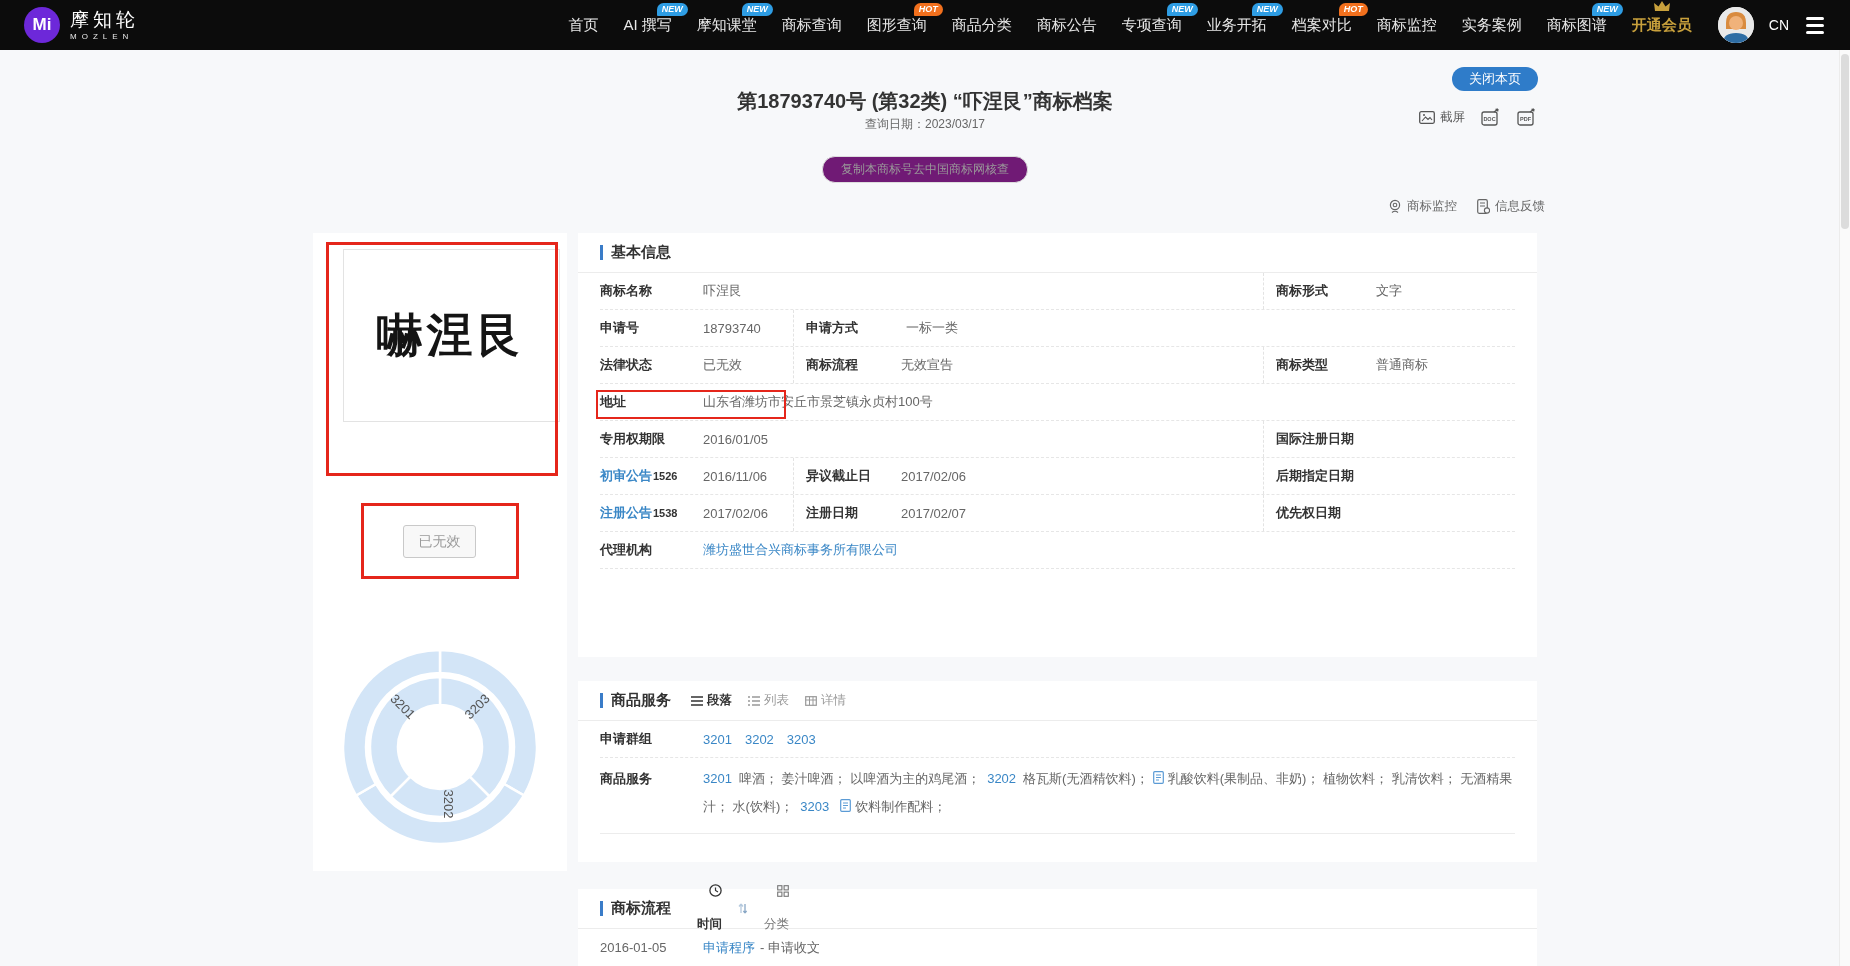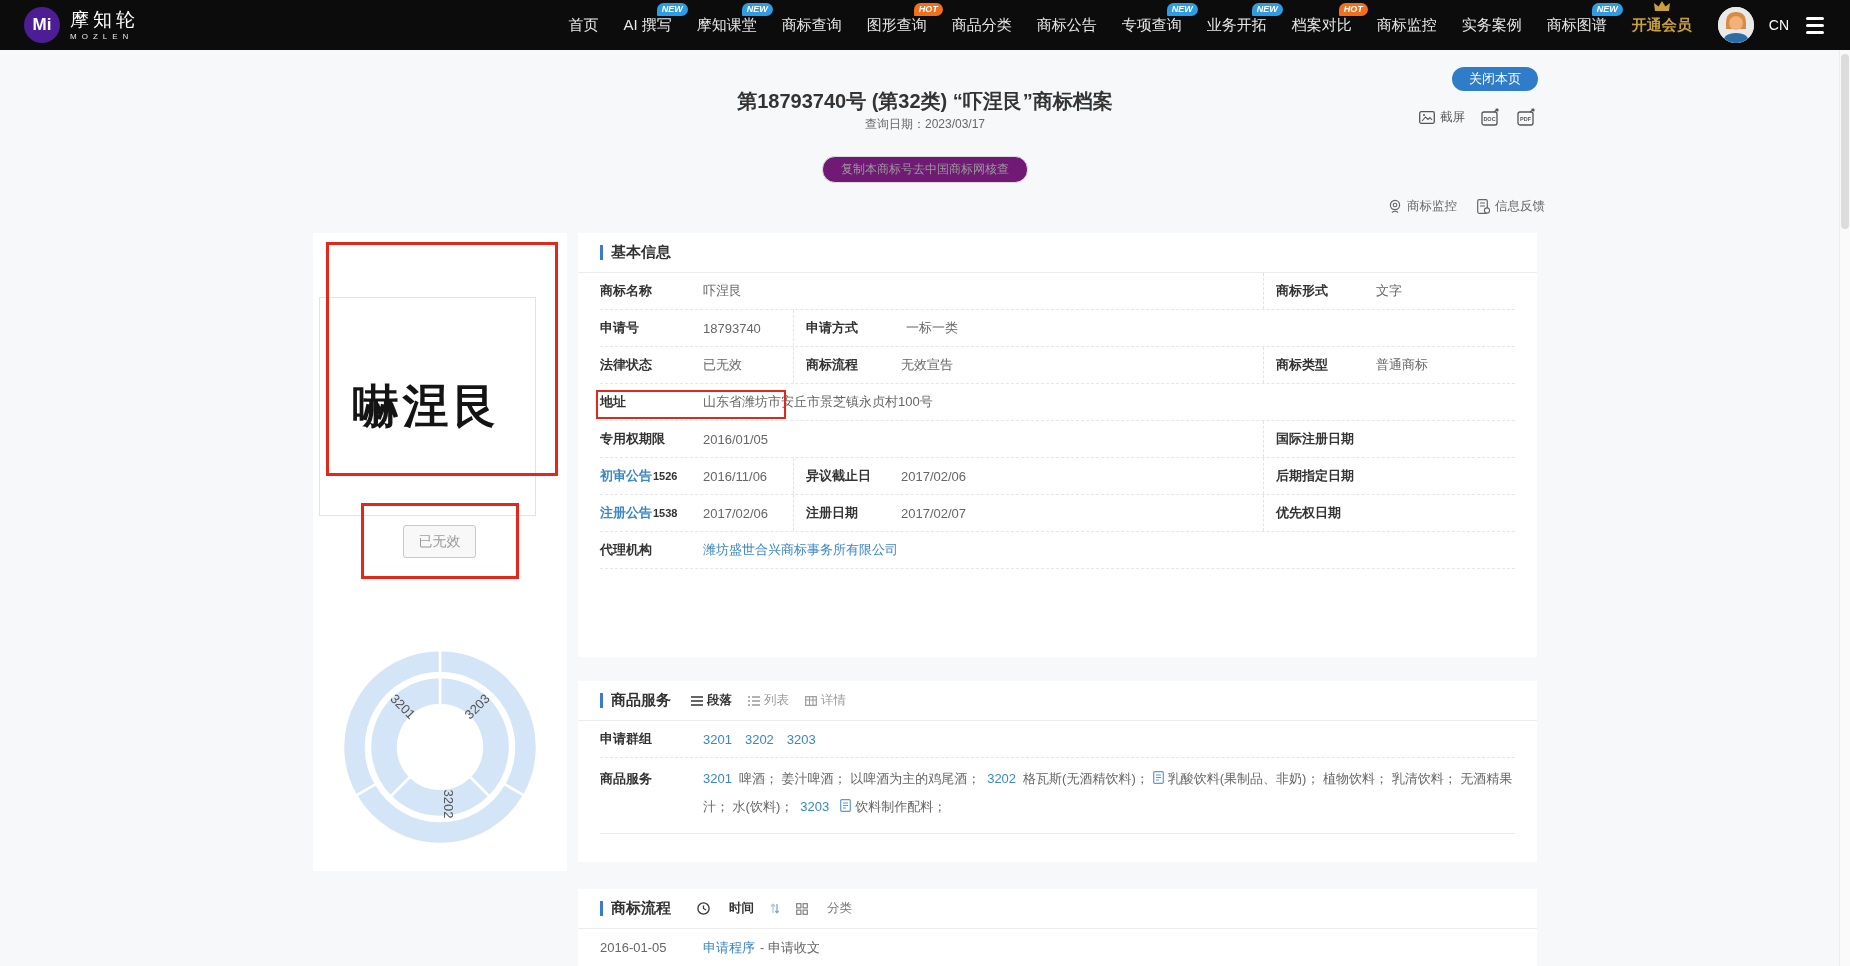--- a/index.html
+++ b/index.html
@@ -4,21 +4,21 @@
 <style>
   * { margin:0; padding:0; box-sizing:border-box; }
   html,body { width:1850px; height:966px; overflow:hidden; }
   body { font-family:"Liberation Sans","DejaVu Sans",sans-serif; background:#f7f8fa; }
   .page { position:relative; width:1850px; height:966px; background:#f7f8fa; overflow:hidden; }
 
   
   .topbar { position:absolute; left:0; top:0; width:1850px; height:50px; background:#0c0c0c;
             display:flex; align-items:center; padding:0 24px; z-index:20; }
   .logo { display:flex; align-items:center; gap:10px; cursor:pointer; }
-  .logo-circle { width:36px; height:36px; border-radius:50%; background:#4c1d95; color:#fff;
+  .logo-circle { width:36px; height:36px; border-radius:50%; background:#6d28d9; color:#fff;
                  display:flex; align-items:center; justify-content:center; font-weight:bold; font-size:17px; }
   .brand { display:flex; flex-direction:column; }
   .brand-cn { color:#fff; font-size:19px; letter-spacing:4px; line-height:20px; }
   .brand-en { color:#e8e8e8; font-size:8px; letter-spacing:5px; margin-top:2px; }
   .nav { margin-left:auto; display:flex; align-items:center; gap:25px; }
   .nav-item { position:relative; color:#e8e8e8; font-size:15px; white-space:nowrap; cursor:pointer; }
   .badge { position:absolute; top:-13px; right:-16px; font-size:9px; font-weight:bold; color:#fff;
            padding:1px 5px 2px; border-radius:7px 7px 7px 1px; line-height:10px; }
   .badge.new { background:#2e9de4; }
   .badge.hot { background:#f2701d; }
@@ -77,29 +77,29 @@
   .grow { display:flex; align-items:center; height:37px; border-bottom:1px dashed #e6e6e6; font-size:13px; }
   .glinks { display:flex; gap:13px; }
   .goods-body { display:flex; padding:7px 0 12px; border-bottom:1px solid #ececec; font-size:13px; }
   .goods-text { flex:1; line-height:28px; color:#666; }
   .goods-text .code { color:#3a87c6; margin:0 7px; cursor:pointer; }
   .goods-text .code:first-child { margin-left:0; }
   .note-icon { display:inline-block; vertical-align:-1px; margin:0 4px; }
 
   
   .fctrls { display:flex; align-items:center; gap:16px; margin-left:26px; }
-  .fctrl { display:flex; align-items:center; gap:19px; font-size:12.5px; color:#777; cursor:pointer; }
+  .fctrl { display:flex; align-items:flex-end; gap:19px; font-size:12.5px; color:#777; cursor:pointer;flex-direction:column; }
   .fctrl.active { color:#333; font-weight:bold; }
   .frow { display:flex; align-items:center; height:37px; font-size:13px; }
   .fdate { width:103px; color:#666; }
   .fdesc { color:#666; margin-left:5px; }
 
   
-  .markbox { position:absolute; left:319px; top:249px; width:217px; height:219px; background:#fff;
-             border:1px solid #e3e3e3; display:flex; align-items:center; justify-content:center;margin-top:48px; }
+  .markbox { position:absolute; left:343px; top:249px; width:217px; height:173px; background:#fff;
+             border:1px solid #e3e3e3; display:flex; align-items:center; justify-content:center; }
   .mark-text { font-family:"DejaVu Serif","Liberation Serif",serif; font-weight:bold; font-size:46px;
                letter-spacing:4px; color:#141414; white-space:nowrap; }
   .status-badge { position:absolute; left:403px; top:525px; width:73px; height:33px; border:1px solid #c9c9c9;
                   background:#f8f8f8; color:#9b9b9b; font-size:14px; border-radius:3px;
                   display:flex; align-items:center; justify-content:center; }
   .donut { position:absolute; left:330px; top:637px; }
   .donut path { fill:#d3e5f7; stroke:#fff; stroke-width:2.5; cursor:pointer; }
   .donut text { font-size:13px; fill:#555; text-anchor:middle; }
 
   

